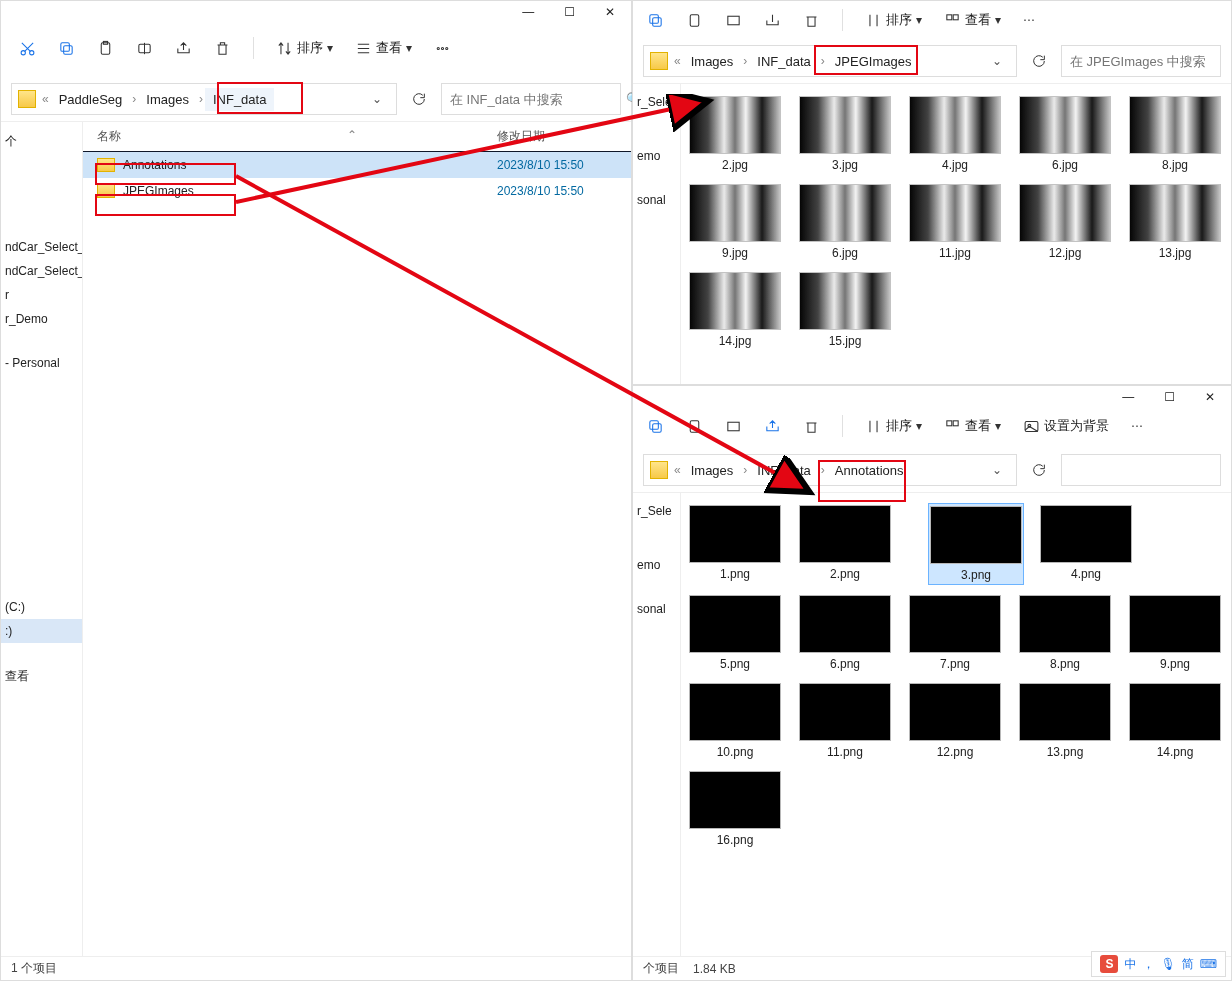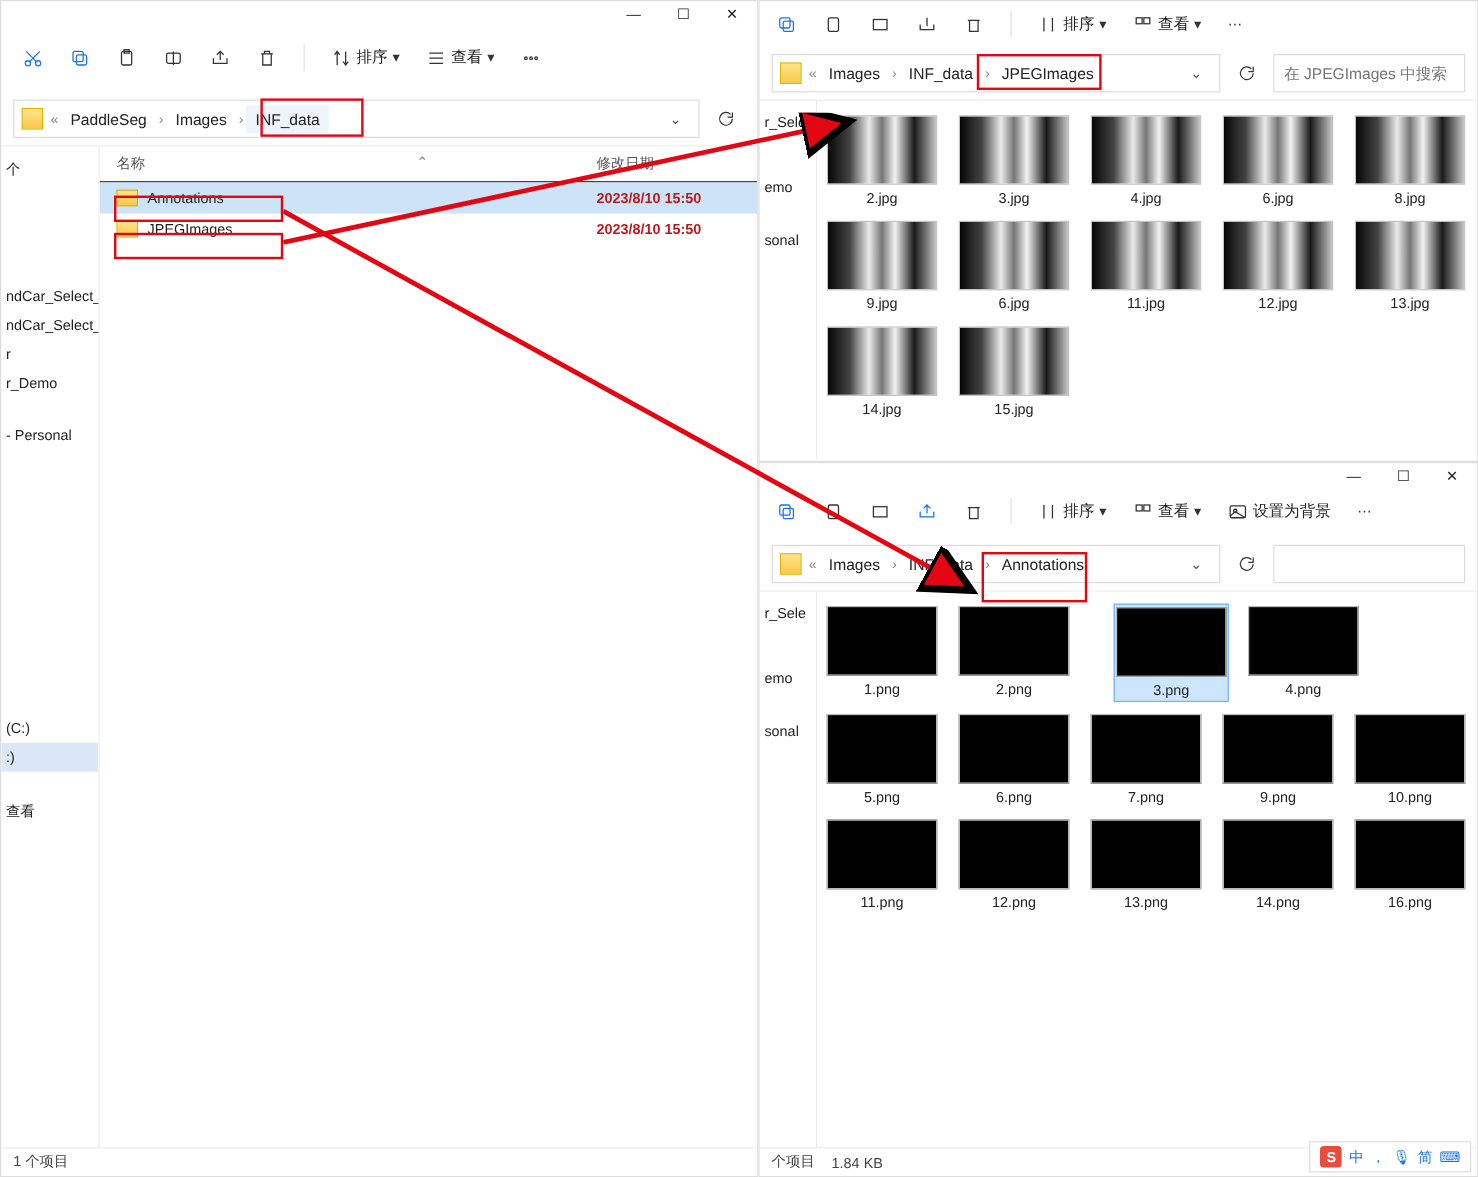--- a/index.html
+++ b/index.html
@@ -41,21 +41,21 @@
 
 
 .list-header { display: flex; padding: 6px 14px; color: #555; font-size: 13px; border-bottom: 1px solid #0f172a; }
 .col-name { flex: 1; }
 .col-date { width: 120px; text-align: left; }
 .list-sortind { color: #888; margin-left: auto; margin-right: 140px;}
 .list-row { display: flex; align-items: center; padding: 6px 14px; color: #222; font-size: 13px; cursor: pointer; }
 .list-row.selected { background: #cde3f8; }
 .folder-ico { width: 18px; height: 14px; background: linear-gradient(#ffe58a, #f7c948); border: 1px solid #e2b200; margin-right: 8px; }
 .row-name { flex: 1; }
-.row-date { width: 120px; color: #b91c1c; font-weight: bold; }
+.row-date { width: 120px; color: #0369a1; }
 
 
 .thumb-grid { display: flex; flex-wrap: wrap; gap: 8px 14px; padding: 10px 6px; align-content: flex-start; overflow: hidden;}
 .thumb-item { width: 96px; display: flex; flex-direction: column; align-items: center; gap: 4px; cursor: pointer; padding: 2px;}
 .thumb-item.sel { background: #cde6ff; border: 1px solid #6bb3ff; margin-left: 21px; }
 .thumb-jpg { width: 92px; height: 58px; background: linear-gradient(90deg, #1a1a1a 0%, #4d4d4d 20%, #d8d8d8 38%, #777 50%, #e0e0e0 62%, #2a2a2a 80%, #b9b9b9 100%); border: 1px solid #b8b8b8; filter: contrast(1.2); }
 .thumb-png { width: 92px; height: 58px; background: #000; border: 1px solid #b8b8b8; }
 .thumb-label { font-size: 12px; color: #222; }
 
 .redbox { position: absolute; border: 2px solid #e30613; pointer-events: none; z-index: 20; }
@@ -147,20 +147,24 @@
       <span class="crumb-item">Images</span>
       <span class="crumb-sep">›</span>
       <span class="crumb-item" style="background:#eef4fb;">INF_data</span>
       <span class="crumb-end-v">⌄</span>
     </div>
     <div class="refresh-btn">
         <svg viewBox="0 0 24 24" width="16" height="16">
           <path d="M20 12 a8 8 0 1 1 -2.3 -5.6 M20 4 v6 h-6"></path>
         </svg>
       </div>
+    <div class="searchbox">
+      <input placeholder="在 INF_data 中搜索" style="">
+      <span class="sicon">🔍</span>
+    </div>
   </div>
   <div class="content-area">
     <div class="sidebar-left">
       <div class="side-item">个</div>
       <div style="height:80px"></div>
       <div class="side-item">ndCar_Select_F</div>
       <div class="side-item">ndCar_Select_F</div>
       <div class="side-item">r</div>
       <div class="side-item">r_Demo</div>
       <div style="height:20px"></div>
@@ -421,20 +425,24 @@
           <div class="thumb-item">
             <div class="thumb-png"></div>
             <span class="thumb-label">6.png</span>
           </div>
           <div class="thumb-item">
             <div class="thumb-png"></div>
             <span class="thumb-label">7.png</span>
           </div>
           <div class="thumb-item">
             <div class="thumb-png"></div>
+            <span class="thumb-label">8.png</span>
+          </div>
+          <div class="thumb-item">
+            <div class="thumb-png"></div>
             <span class="thumb-label">9.png</span>
           </div>
           <div class="thumb-item">
             <div class="thumb-png"></div>
             <span class="thumb-label">10.png</span>
           </div>
           <div class="thumb-item">
             <div class="thumb-png"></div>
             <span class="thumb-label">11.png</span>
           </div>

